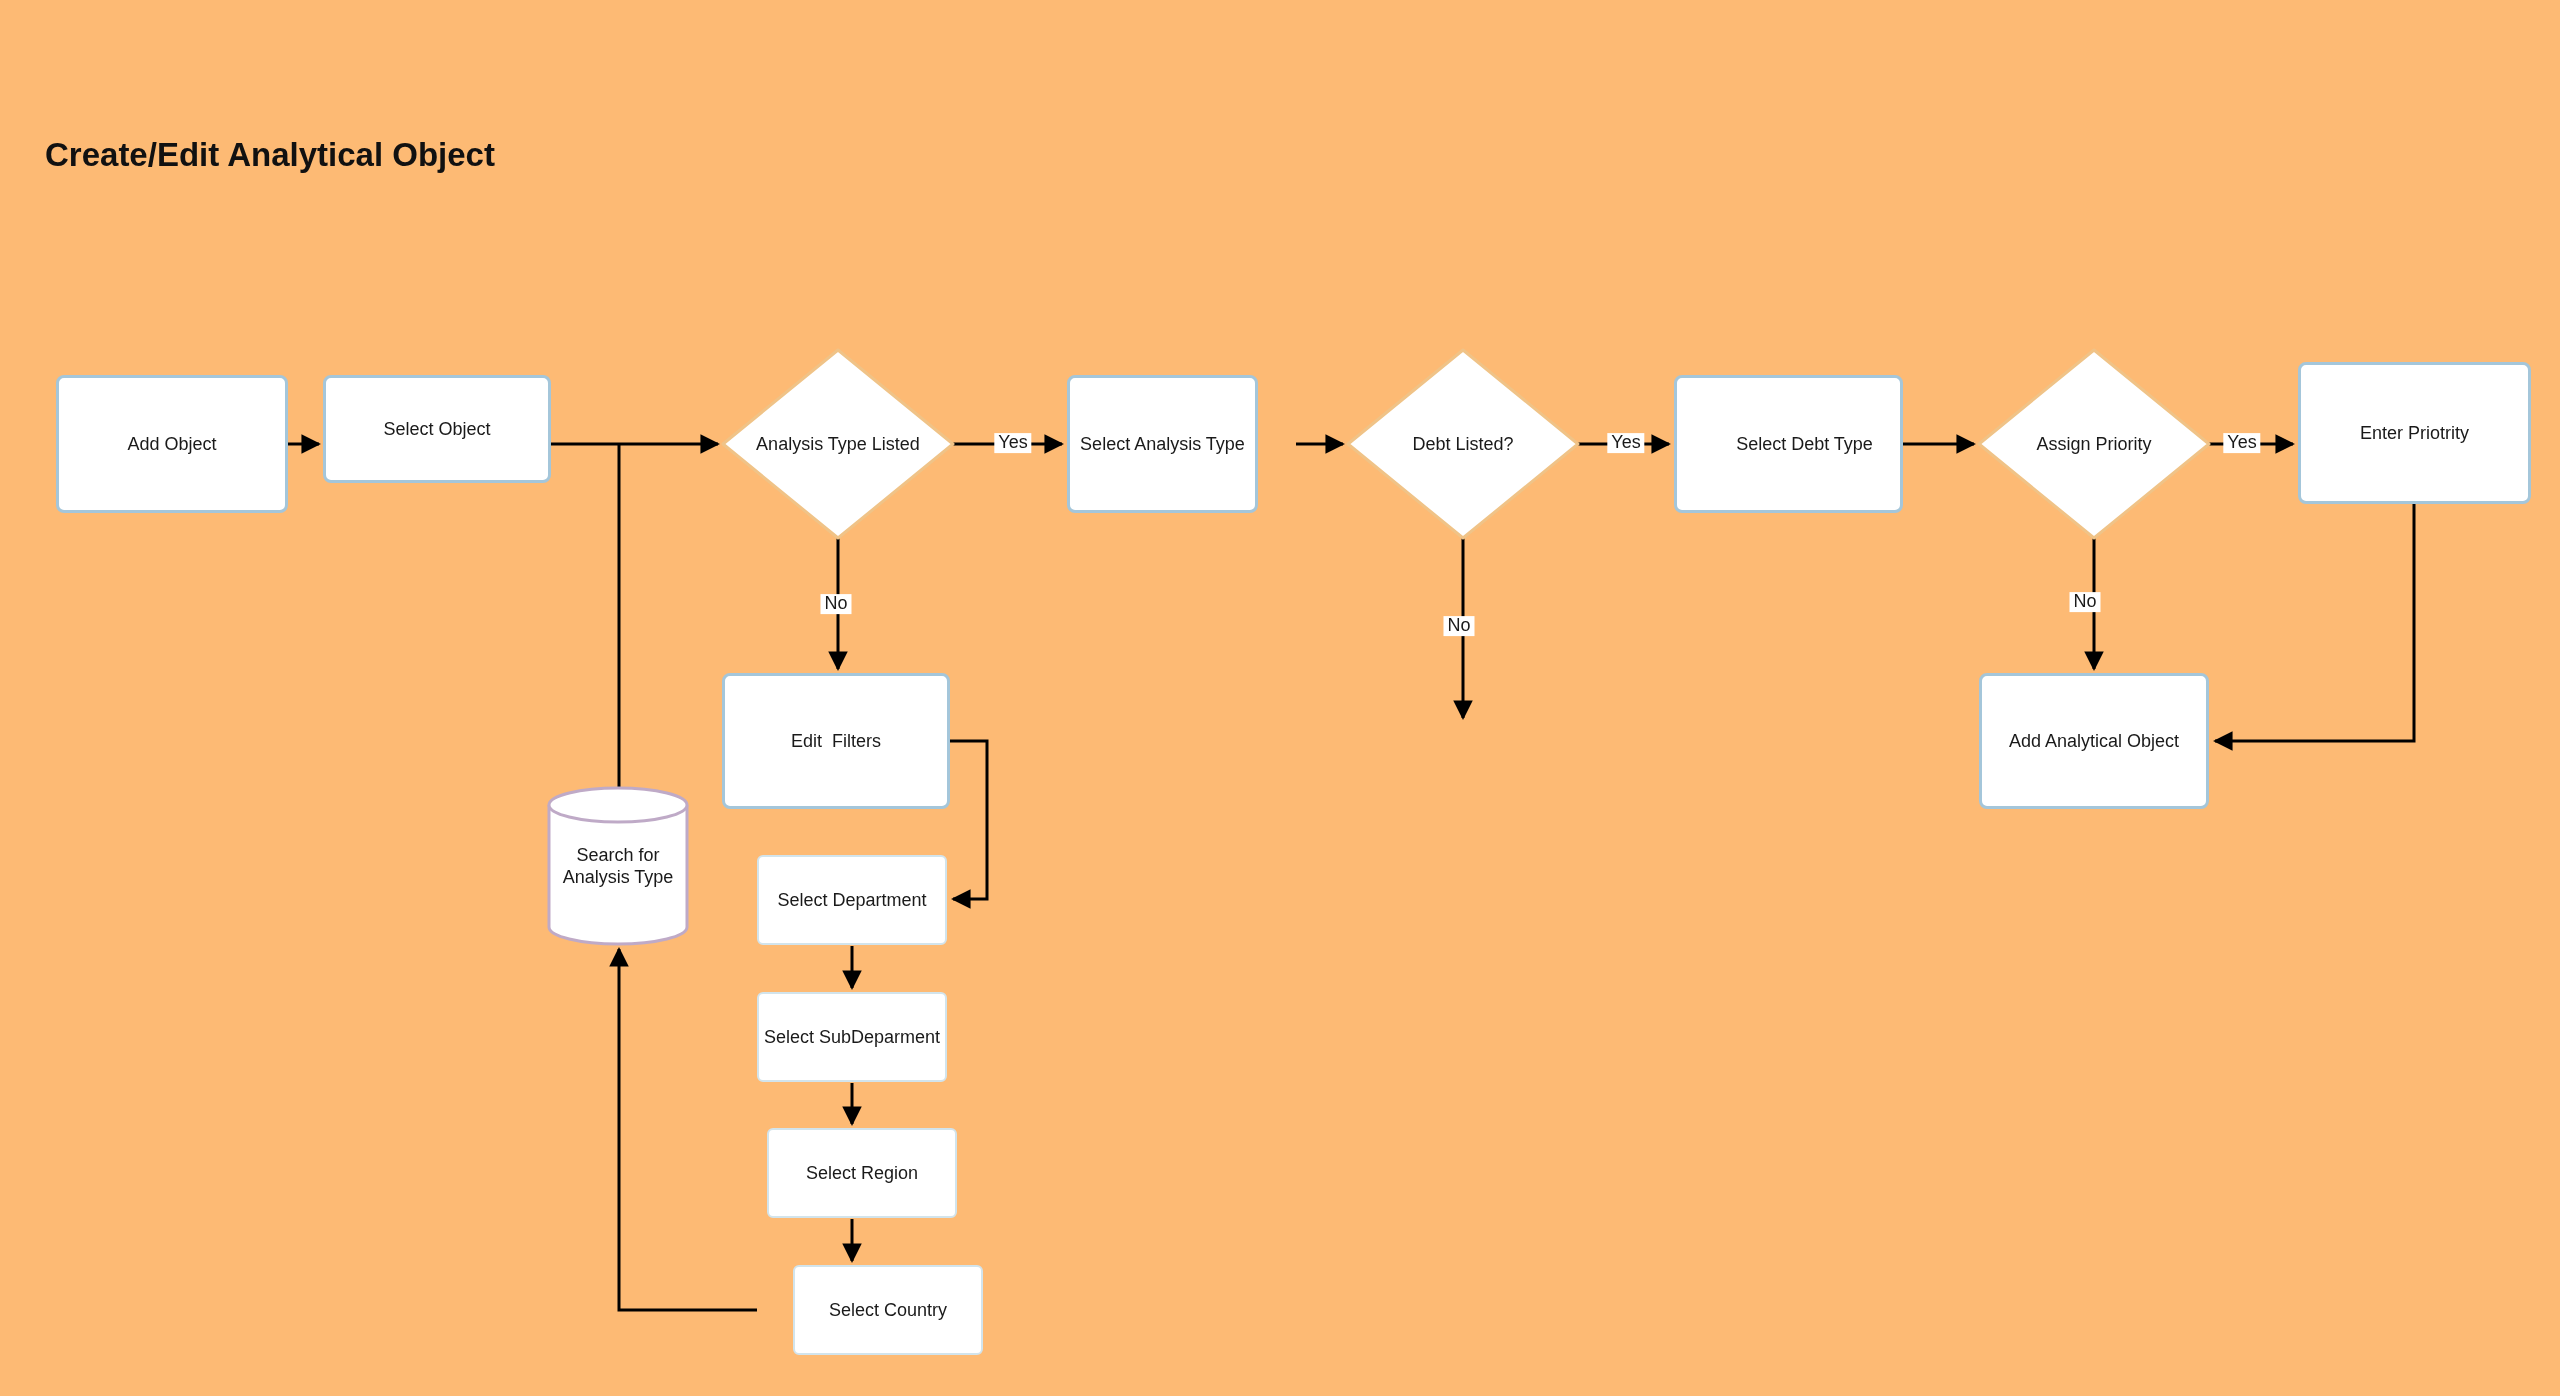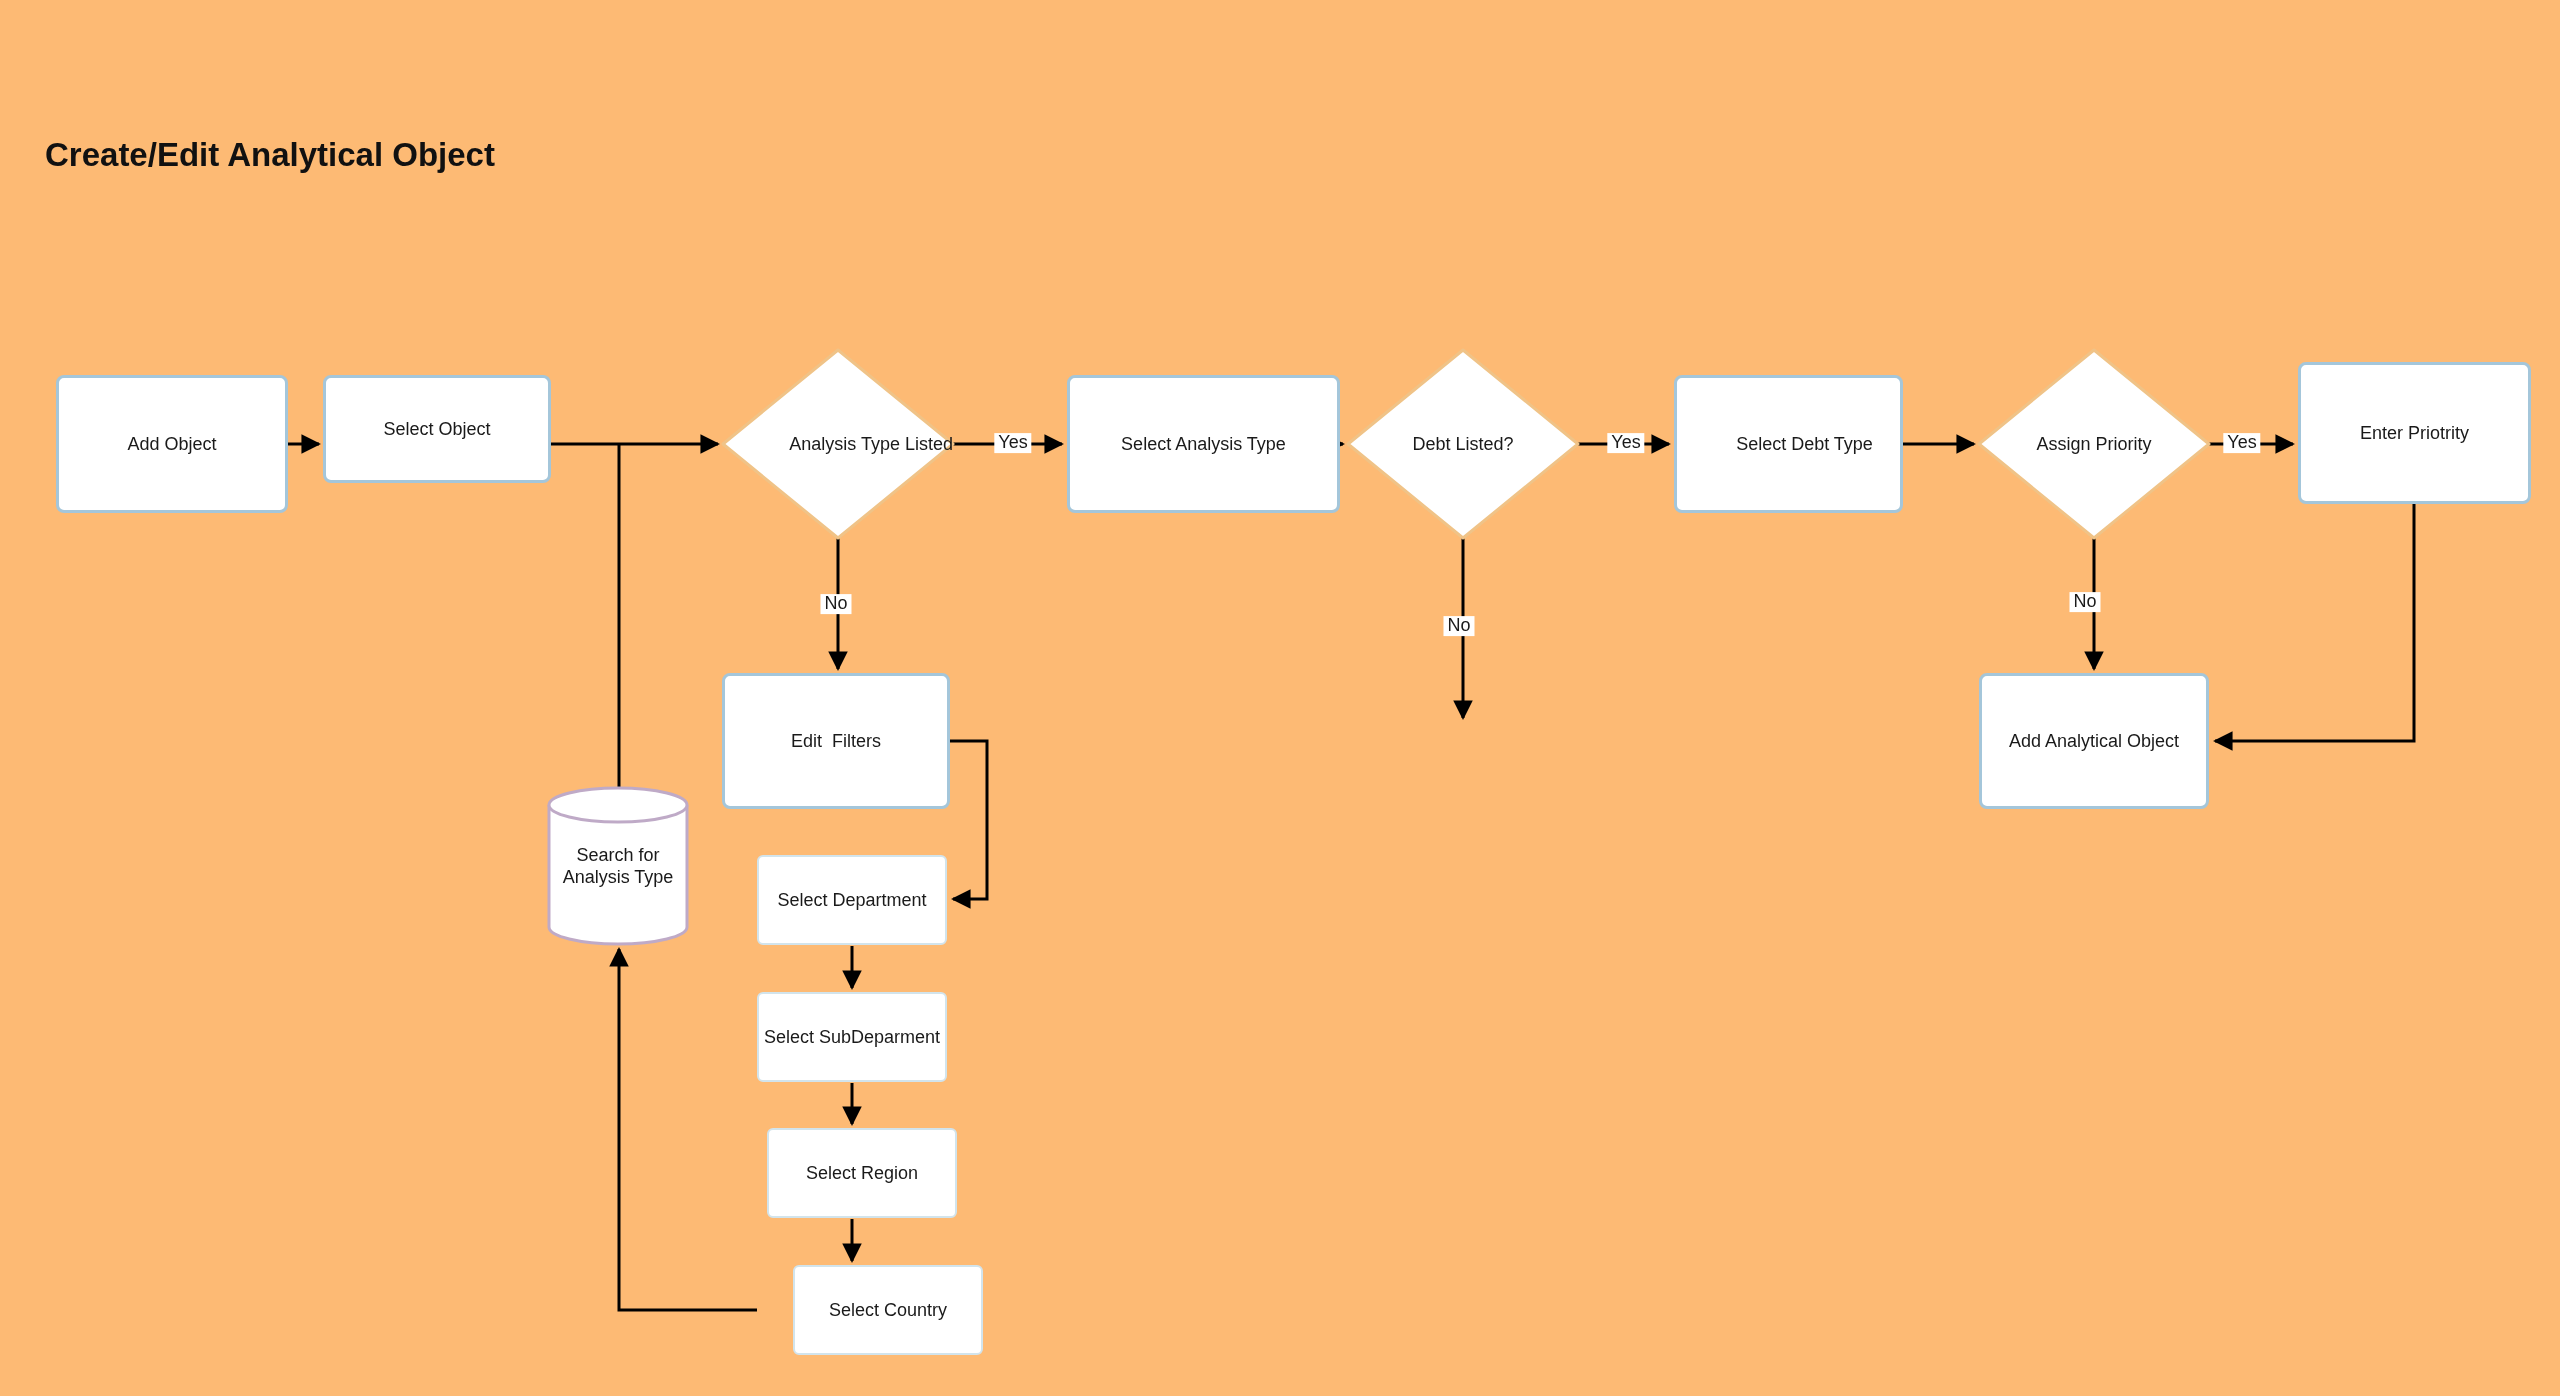--- a/index.html
+++ b/index.html
@@ -125,21 +125,21 @@
     <path class="datastore-shape" d="M 549 805 L 549 927 A 69 17 0 0 0 687 927 L 687 805"></path>
     <ellipse class="datastore-shape" cx="618" cy="805" rx="69" ry="17"></ellipse>
   </svg>
 
   <div class="node process" style="left:56px;top:375px;width:232px;height:138px;">
     <span class="shape-label">Add Object</span>
   </div>
   <div class="node process" style="left:323px;top:375px;width:228px;height:108px;">
     <span class="shape-label">Select Object</span>
   </div>
-  <div class="node process" style="left:1067px;top:375px;width:273px;height:138px;">
+  <div class="node process" style="left:1067px;top:375px;width:191px;height:138px;">
     <span class="shape-label">Select Analysis Type</span>
   </div>
   <div class="node process" style="left:1674px;top:375px;width:229px;height:138px;padding-left:32px;">
     <span class="shape-label">Select Debt Type</span>
   </div>
   <div class="node process" style="left:2298px;top:362px;width:233px;height:142px;">
     <span class="shape-label">Enter Priotrity</span>
   </div>
   <div class="node process" style="left:722px;top:673px;width:228px;height:136px;">
     <span class="shape-label">Edit  Filters</span>
@@ -154,21 +154,21 @@
   <div class="node subprocess" style="left:757px;top:855px;width:190px;height:90px;">
     <span class="shape-label">Select Department</span>
   </div>
   <div class="node subprocess" style="left:757px;top:1128px;width:190px;height:90px;margin-left:10px;">
     <span class="shape-label">Select Region</span>
   </div>
   <div class="node subprocess" style="left:757px;top:1265px;width:190px;height:90px;margin-left:36px;">
     <span class="shape-label">Select Country</span>
   </div>
 
-  <div class="overlay-label" style="left:723px;top:350px;width:230px;height:188px;justify-content:flex-end;">
+  <div class="overlay-label" style="left:723px;top:350px;width:230px;height:188px;">
     <span class="shape-label">Analysis Type Listed</span>
   </div>
   <div class="overlay-label" style="left:1348px;top:350px;width:230px;height:188px;">
     <span class="shape-label">Debt Listed?</span>
   </div>
   <div class="overlay-label" style="left:1979px;top:350px;width:230px;height:188px;">
     <span class="shape-label">Assign Priority</span>
   </div>
 
   <div class="overlay-label" style="left:549px;top:812px;width:138px;height:108px;">

